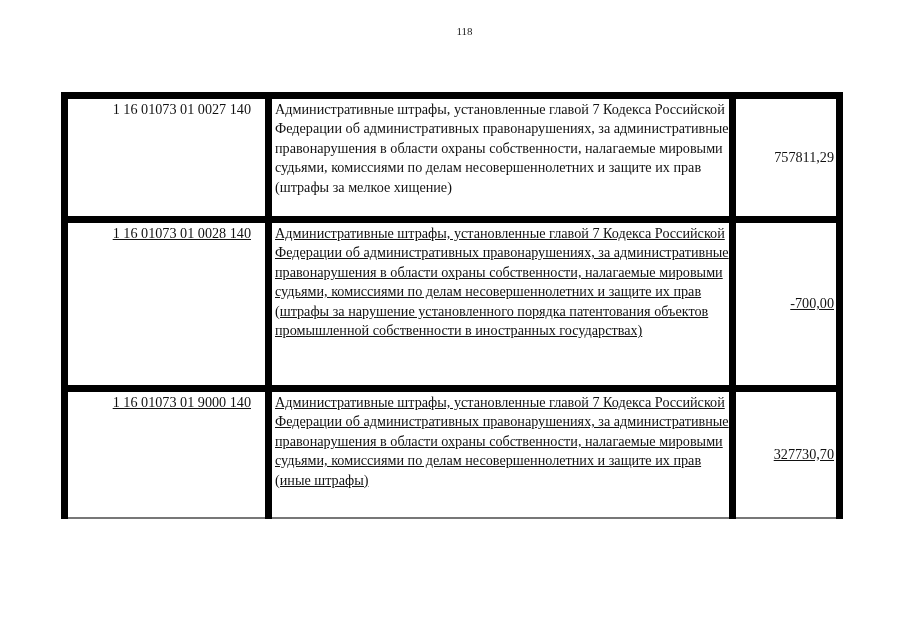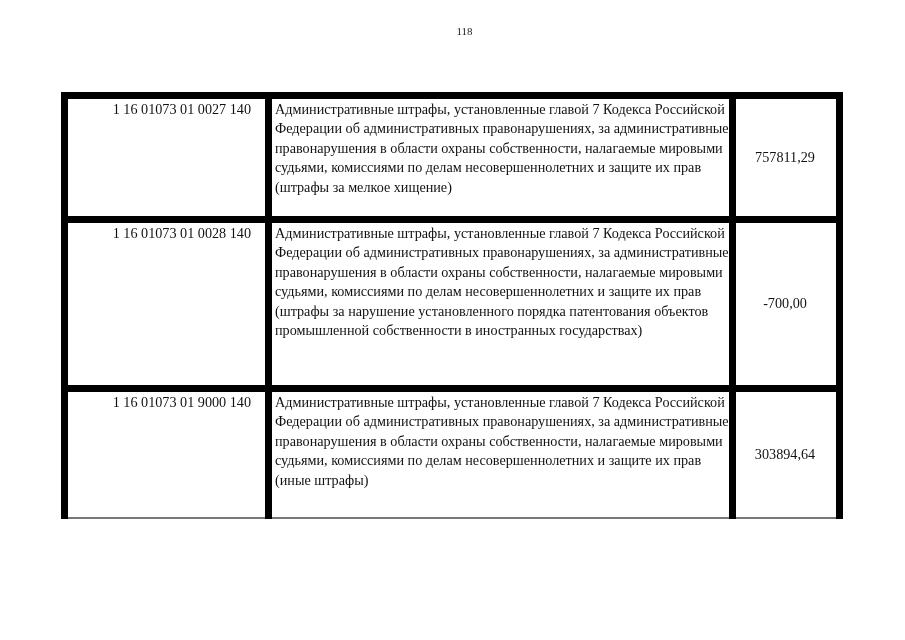--- a/index.html
+++ b/index.html
@@ -5,25 +5,25 @@
     html, body { margin: 0; padding: 0; background: #ffffff; }
     body { width: 905px; height: 640px; position: relative; overflow: hidden;
            font-family: "Liberation Serif", "DejaVu Serif", serif; color: #111; }
     .page-number { position: absolute; top: 25px; left: 12px; width: 905px; text-align: center;
                    font-size: 11px; color: #222; }
     table.doc { position: absolute; left: 61px; top: 92px; width: 782px;
                 border-collapse: collapse; table-layout: fixed; }
     table.doc td { border: 7px solid #000000; vertical-align: top; font-size: 14.2px;
                    line-height: 19.4px; padding: 0; }
     table.doc tr { }
-    table.doc tr + tr td { border-top: 4px solid #0ea5e9; }
+    table.doc tr + tr td { border-top: 4px solid #0ea5e9; text-decoration: underline; }
     table.doc tr:last-child td { border-bottom: 2px solid #777; }
     td.code { width: 183px; text-align: right; padding-right: 14px !important; padding-top: 1px !important; white-space: nowrap; }
     td.desc { width: 454px; padding-left: 3px !important; padding-top: 1px !important; }
-    td.amount { text-align: center; vertical-align: middle !important; padding-right: 2px !important; }
+    td.amount { text-align: right; vertical-align: middle !important; padding-right: 2px !important; }
     tr.r1 td { height: 116px; }
     tr.r2 td { height: 161px; }
     tr.r3 td { height: 124px; margin-top: 48px; }
   </style>
 </head>
 <body>
 
 <div class="page-number">118</div>
 
 <table class="doc">
@@ -34,16 +34,16 @@
     <td class="amount">757811,29</td>
   </tr>
   <tr class="r2">
     <td class="code">1 16 01073 01 0028 140</td>
     <td class="desc">Административные штрафы, установленные главой 7 Кодекса Российской Федерации об административных правонарушениях, за административные правонарушения в области охраны собственности, налагаемые мировыми судьями, комиссиями по делам несовершеннолетних и защите их прав (штрафы за нарушение установленного порядка патентования объектов промышленной собственности в иностранных государствах)</td>
     <td class="amount">-700,00</td>
   </tr>
   <tr class="r3">
     <td class="code">1 16 01073 01 9000 140</td>
     <td class="desc">Административные штрафы, установленные главой 7 Кодекса Российской Федерации об административных правонарушениях, за административные правонарушения в области охраны собственности, налагаемые мировыми судьями, комиссиями по делам несовершеннолетних и защите их прав (иные штрафы)</td>
-    <td class="amount">303894,64</td>
+    <td class="amount">327730,70</td>
   </tr>
 </tbody>
   </table>
 
 </body></html>

